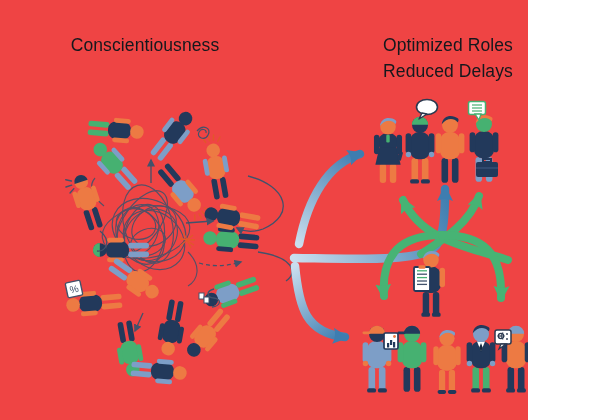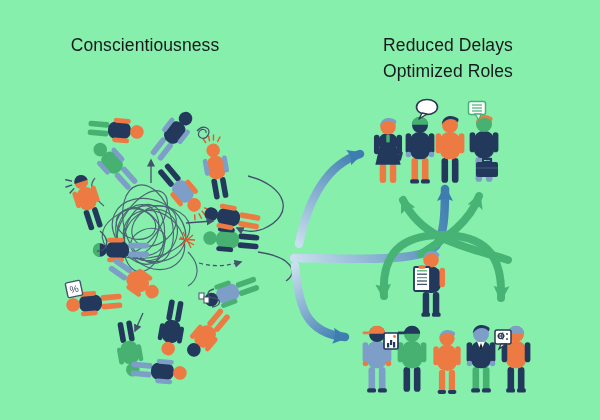--- a/index.html
+++ b/index.html
@@ -1,33 +1,33 @@
 <!DOCTYPE html>
 <html><head>
 <meta charset="utf-8">
 <style>
   html,body{margin:0;padding:0;background:#ffffff;}
-  #stage{position:relative;width:600px;height:420px;background:#86efac;overflow:hidden;
+  #stage{position:relative;width:528px;height:420px;background:#ef4444;overflow:hidden;
          font-family:"Liberation Sans",sans-serif;}
   .title{position:absolute;top:32px;width:240px;text-align:center;
          font-size:17.5px;line-height:26px;font-weight:500;color:#15181d;letter-spacing:.1px;}
   #title-left{left:25px;}
   #title-right{left:328px;}
   svg{position:absolute;left:0;top:0;}
 </style>
 </head>
 <body>
 
 <div id="stage">
   <div class="title" id="title-left">
     <div>Conscientiousness</div>
   </div>
   <div class="title" id="title-right">
+    <div>Optimized Roles</div>
     <div>Reduced Delays</div>
-    <div>Optimized Roles</div>
   </div>
 
   <svg id="scene" width="600" height="420" viewBox="0 0 600 420">
     <defs>
       <marker id="m-blue" markerUnits="userSpaceOnUse" markerWidth="20" markerHeight="18" refX="12" refY="8" orient="auto">
         <path d="M0,0 L16,8 L0,16 Q4,8 0,0 Z" fill="#3E7DB0"></path>
       </marker>
       <marker id="m-green" markerUnits="userSpaceOnUse" markerWidth="20" markerHeight="18" refX="12" refY="8" orient="auto">
         <path d="M0,0 L16,8 L0,16 Q4,8 0,0 Z" fill="#47B374"></path>
       </marker>

